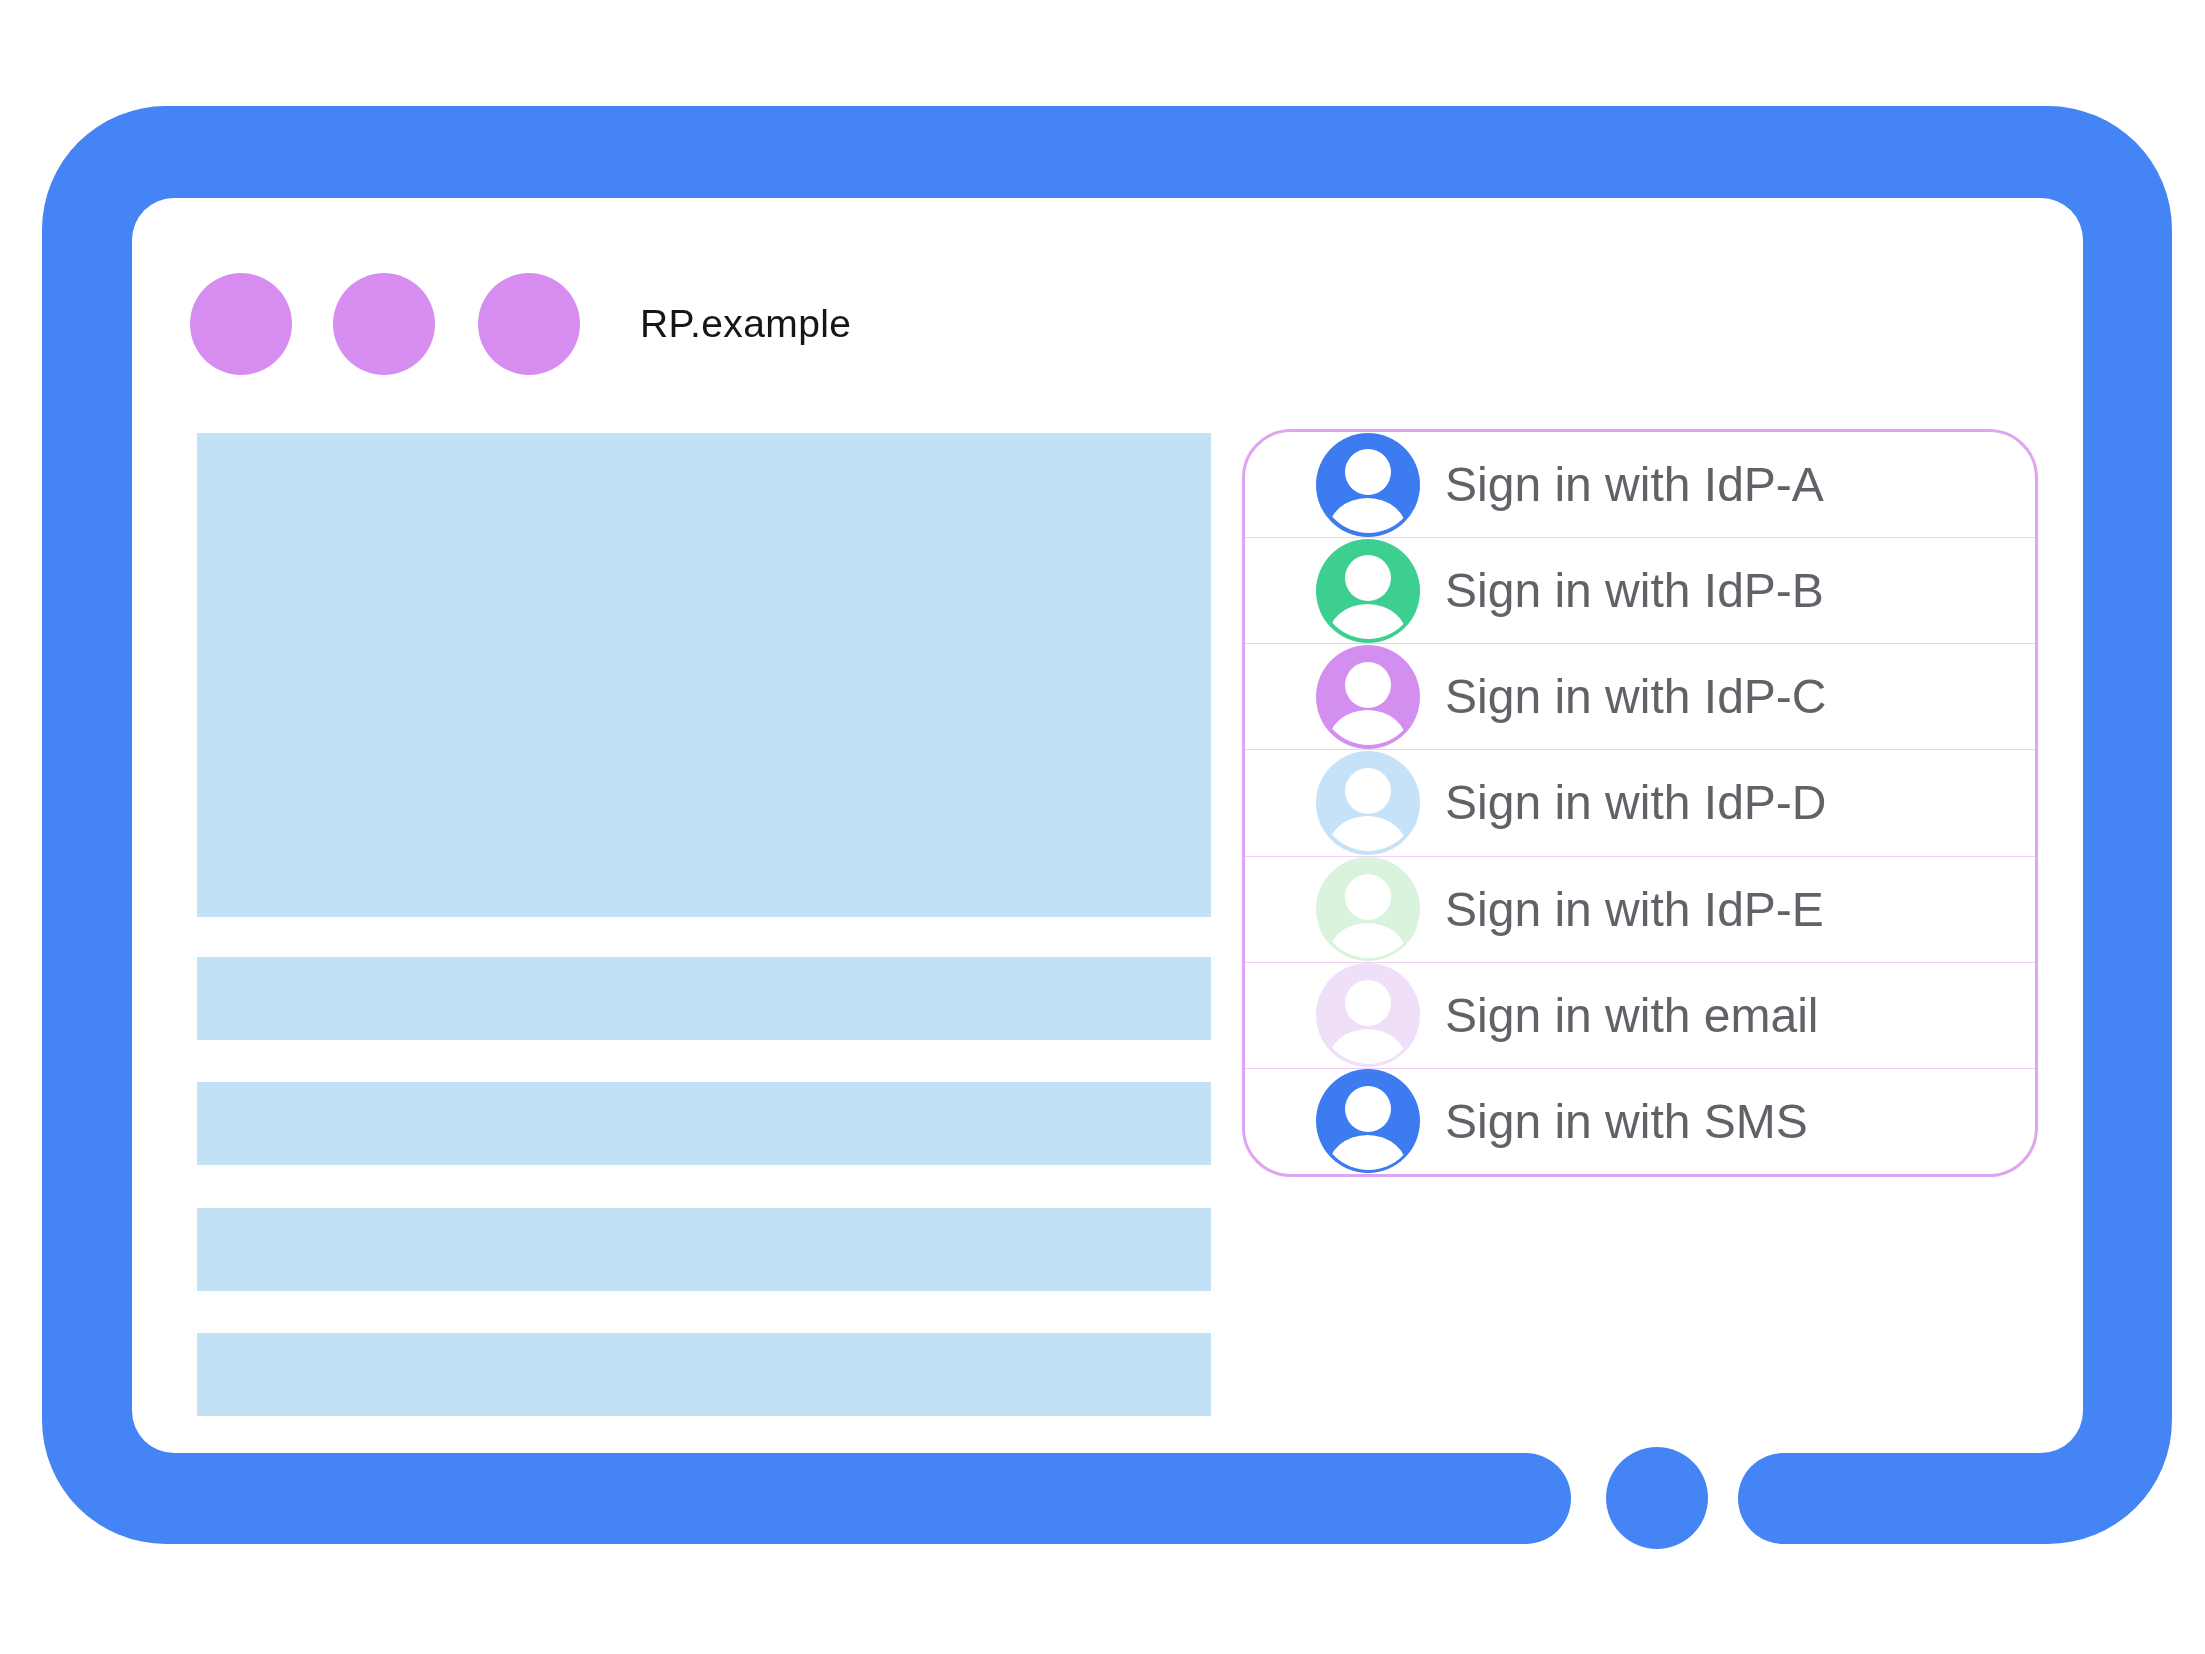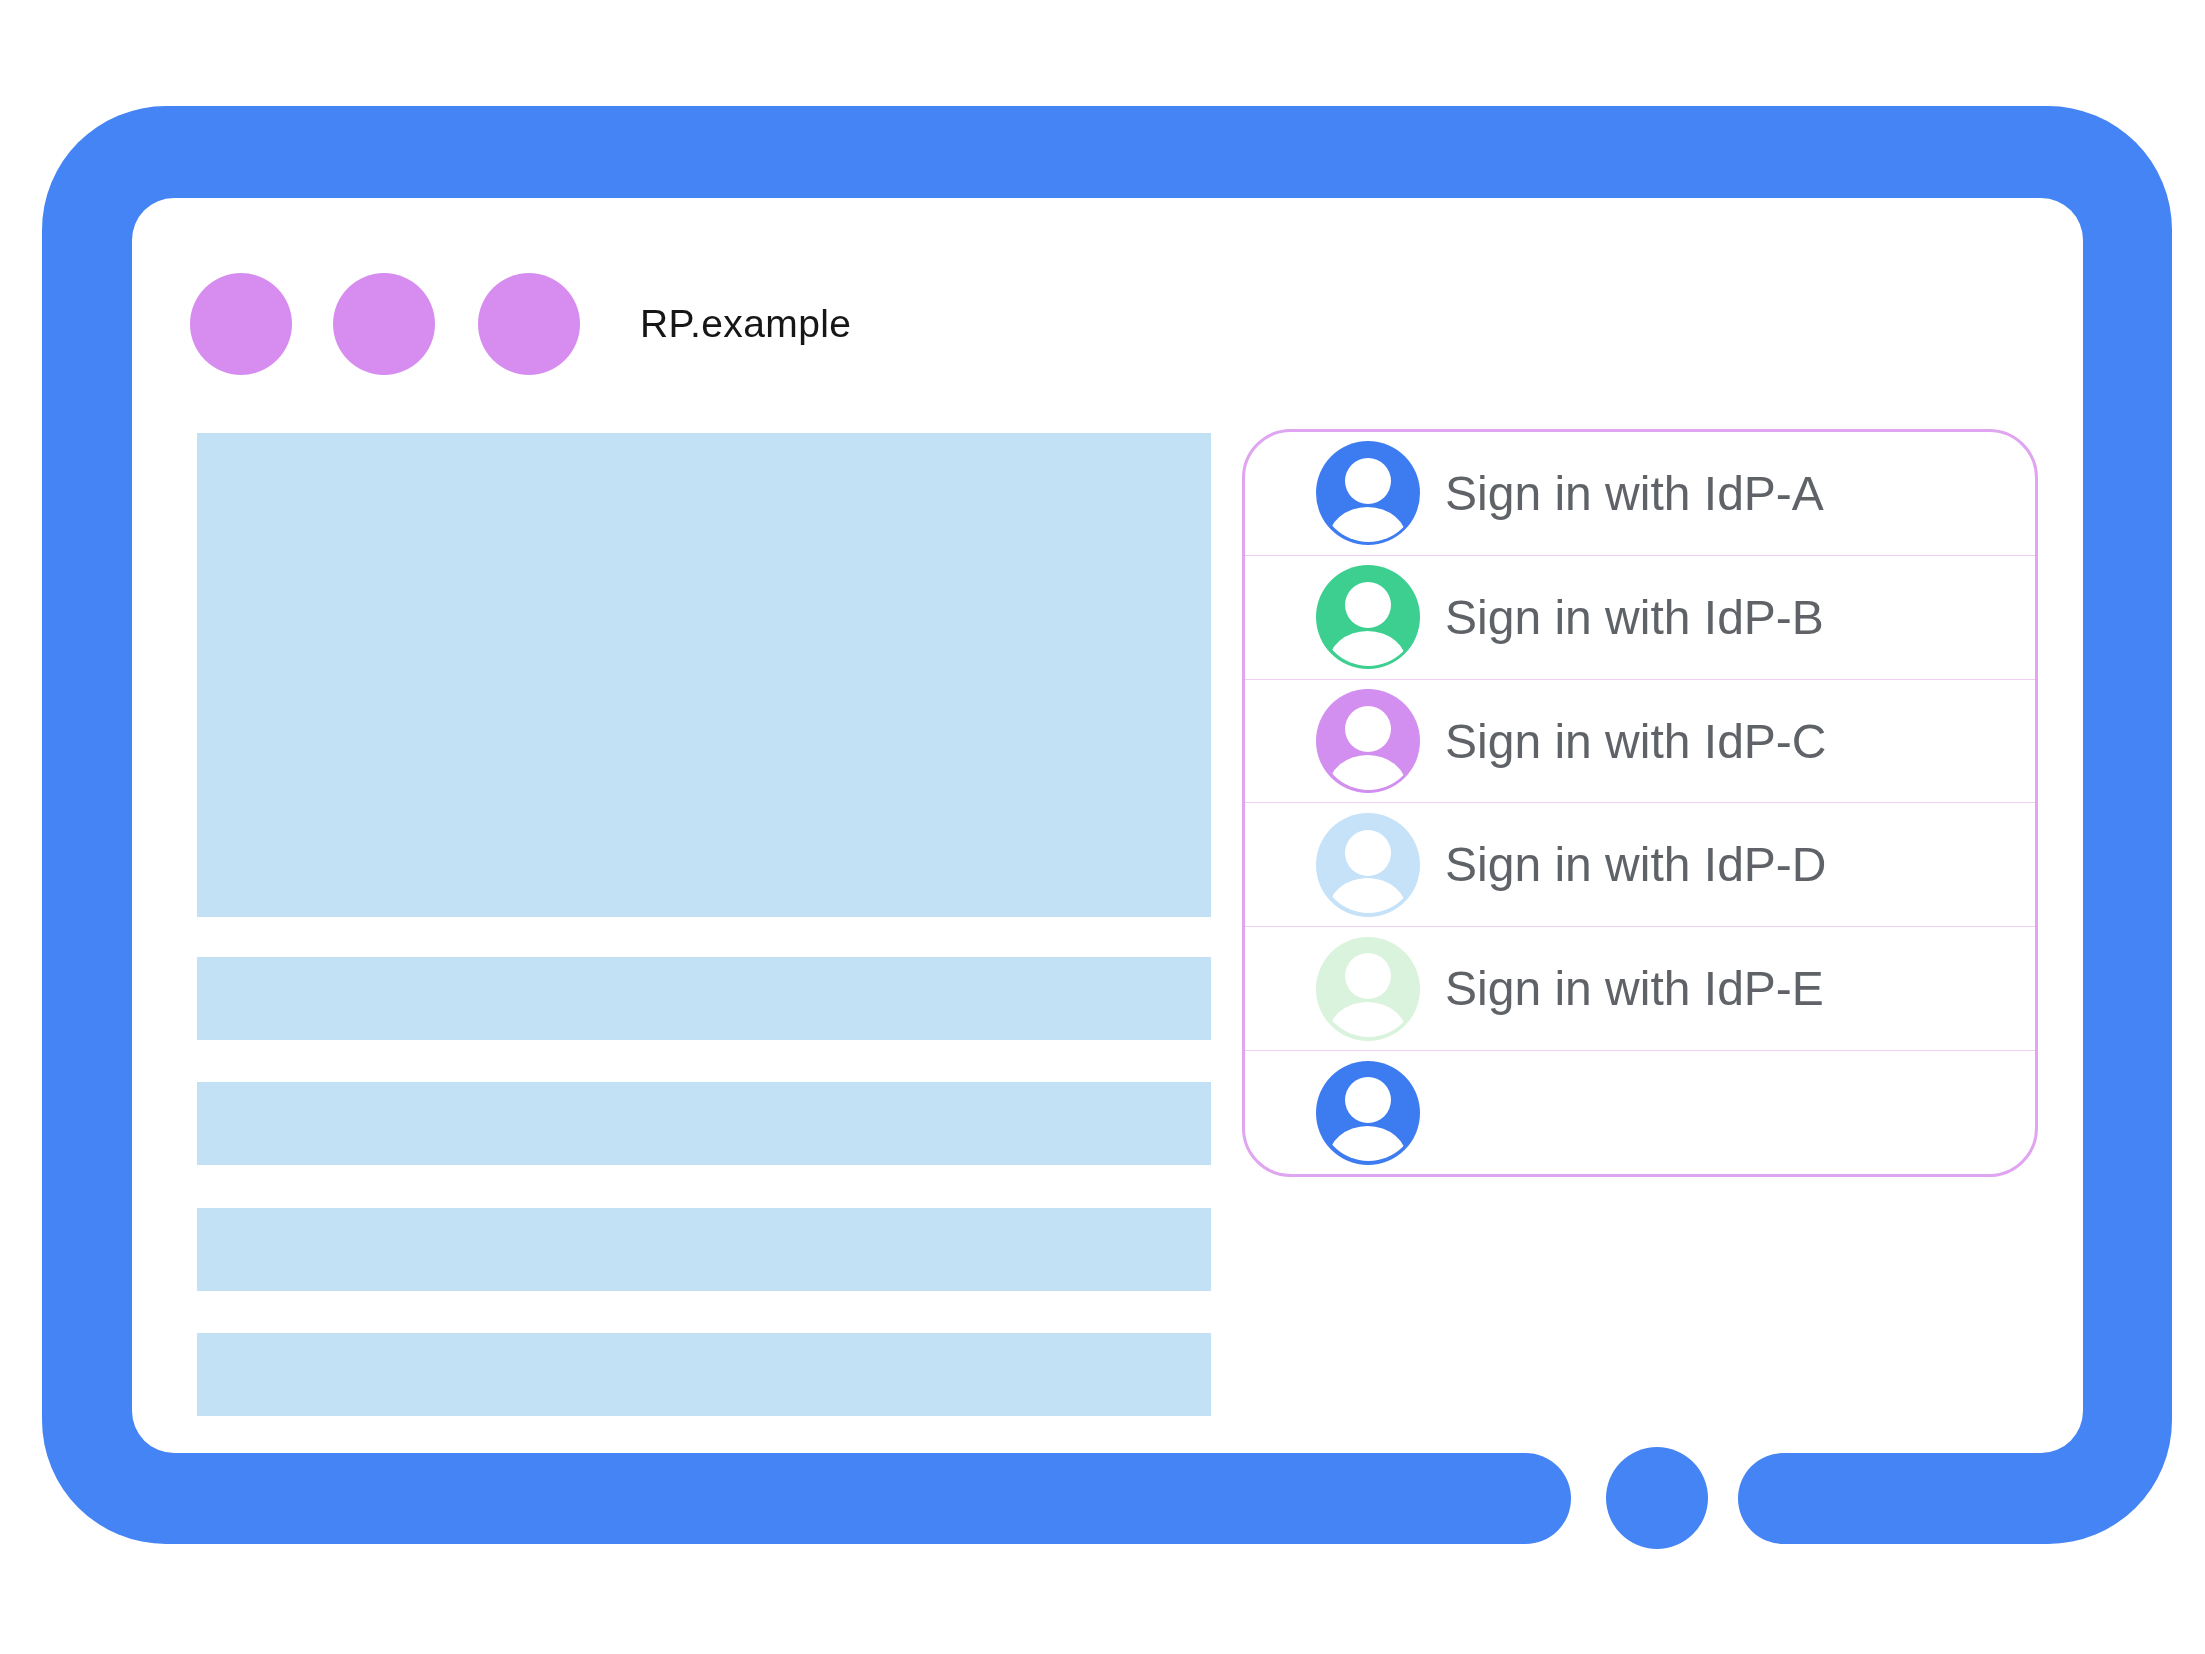--- a/index.html
+++ b/index.html
@@ -217,28 +217,38 @@
   <div class="signin-row">
     <span class="avatar" style="background: rgb(217, 243, 220);">
       <span class="avatar-clip">
         <span class="avatar-head"></span>
         <span class="avatar-body"></span>
       </span>
     </span>
     <span class="signin-label">Sign in with IdP-E</span>
   </div>
 
+  <div class="signin-row">
+    <span class="avatar" style="background: rgb(239, 223, 249);">
+      <span class="avatar-clip">
+        <span class="avatar-head"></span>
+        <span class="avatar-body"></span>
+      </span>
+    </span>
+    <span class="signin-label">Sign in with email</span>
+  </div>
 
   <div class="signin-row">
     <span class="avatar" style="background: rgb(61, 124, 240);">
       <span class="avatar-clip">
         <span class="avatar-head"></span>
         <span class="avatar-body"></span>
       </span>
     </span>
+    <span class="signin-label">Sign in with SMS</span>
   </div>
 </div>
 
   <div class="notch-gap"></div>
   <div class="bar-end-left"></div>
   <div class="home-button"></div>
   <div class="bar-end-right"></div>
 
 </div>
 

